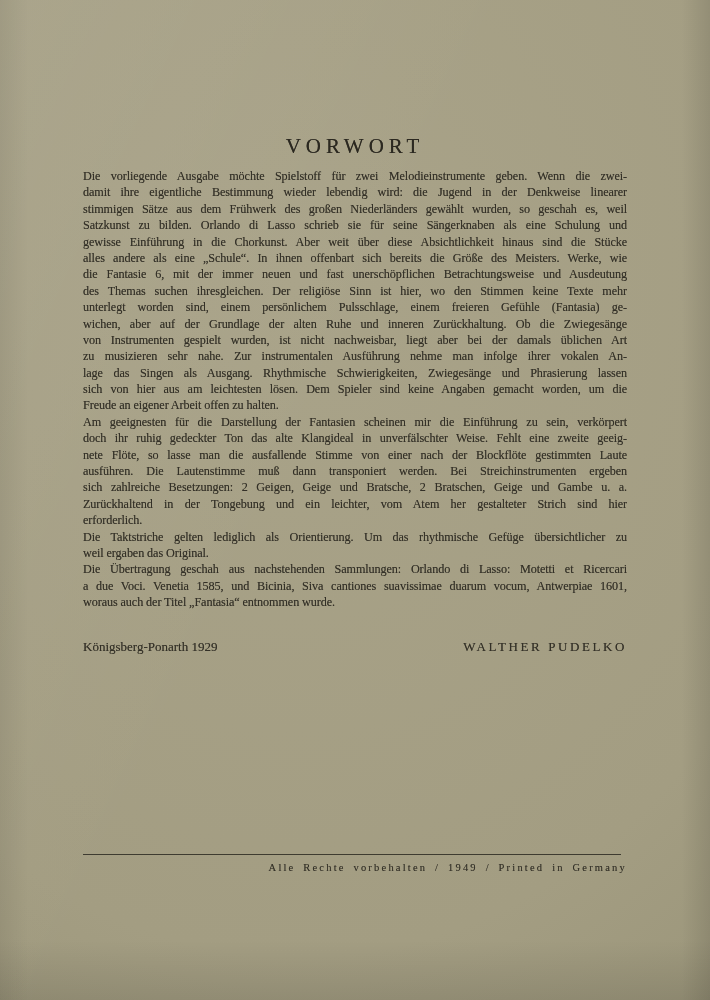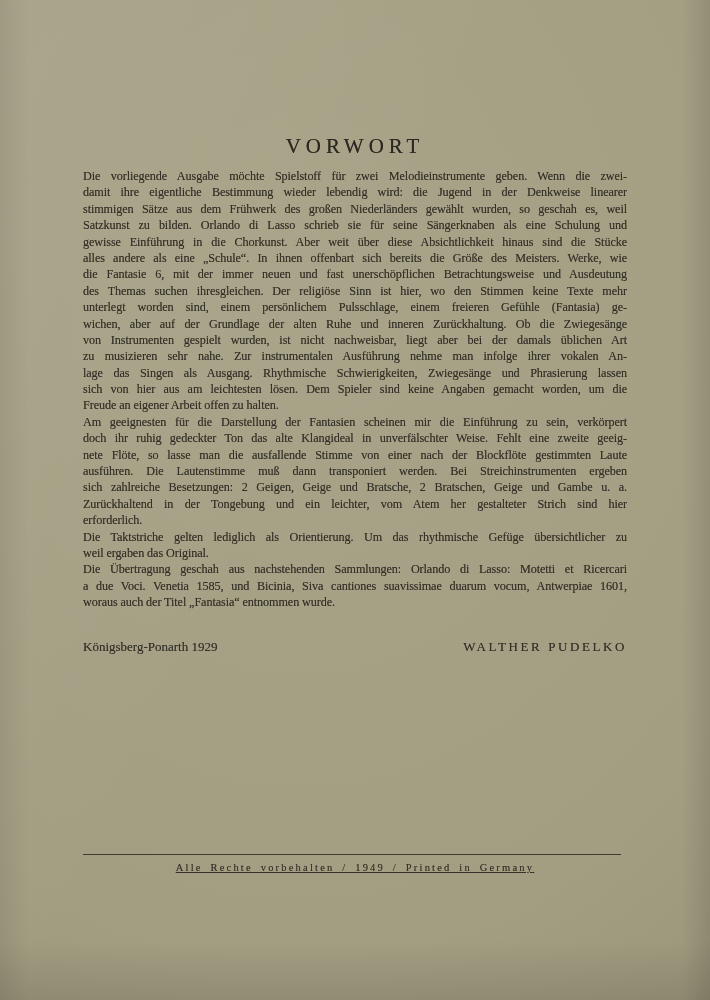--- a/index.html
+++ b/index.html
@@ -75,27 +75,26 @@
     left: 83px;
     width: 538px;
     height: 0;
     border-top: 1px solid rgba(45,42,34,0.85);
   }
   .imprint-text {
     position: absolute;
     top: 862px;
     left: 83px;
     width: 544px;
-    text-align: center;
+    text-align: right;
     font-size: 10.5px;
     letter-spacing: 2.2px;
     word-spacing: 3px;
     color: #343128;
     text-shadow: 0 0 0.3px rgba(52,49,40,0.5);
-    text-decoration: underline;
   }
 </style>
 </head>
 <body>
 
 <div class="paper">
 
   <div class="page-title">VORWORT</div>
 
   <div class="body-text">

